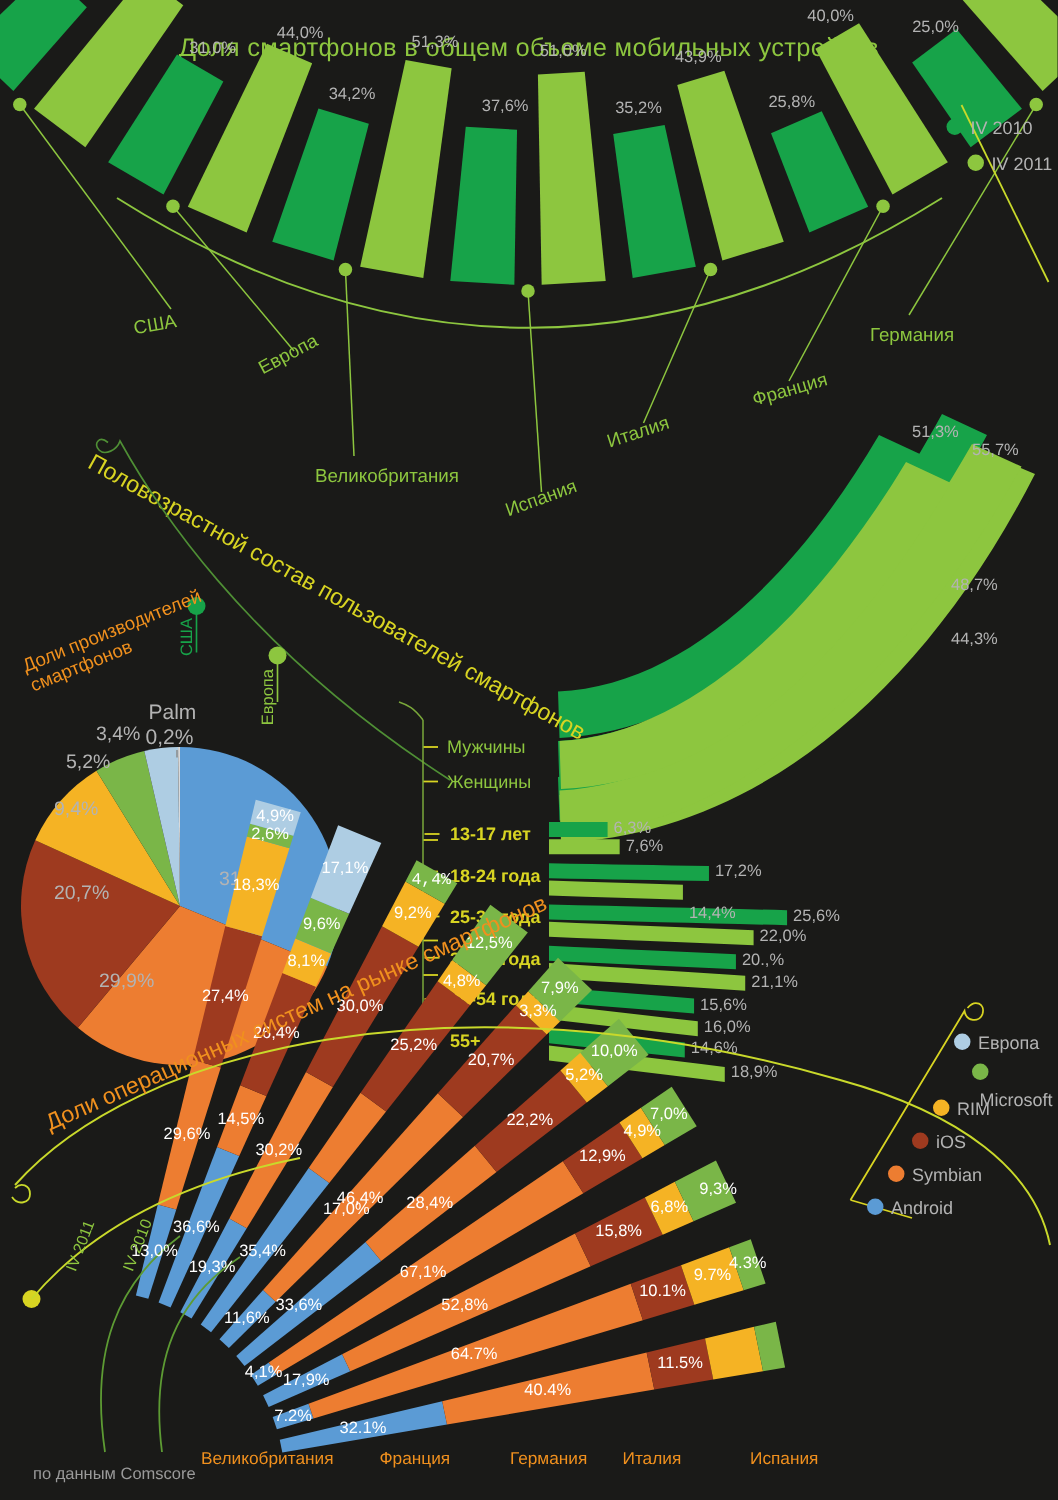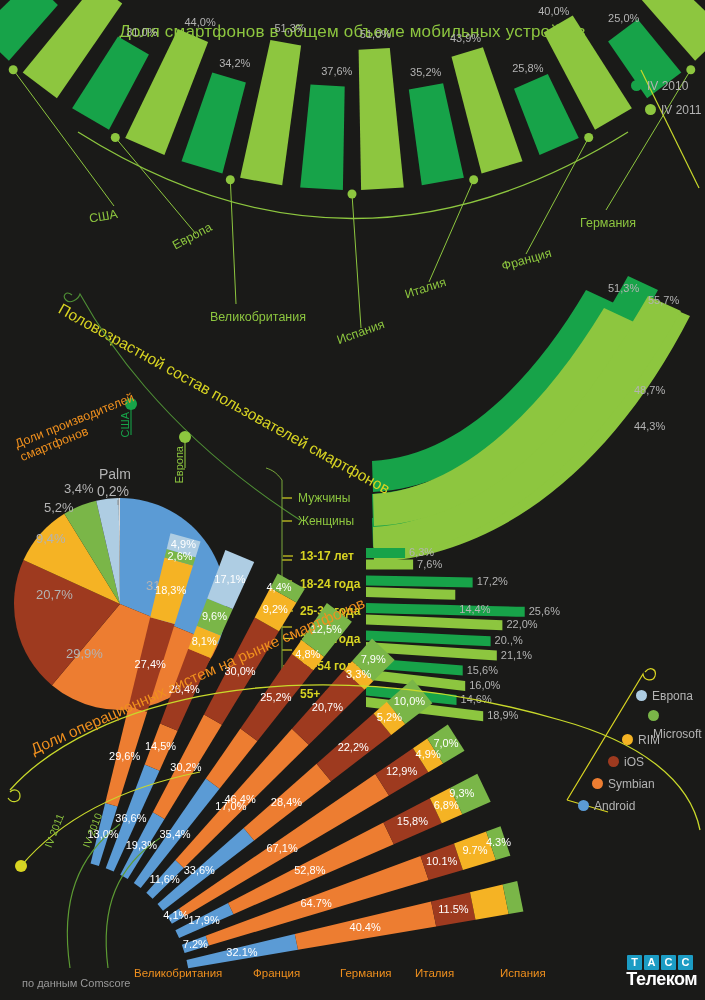--- a/index.html
+++ b/index.html
@@ -304,21 +304,21 @@
       <div class="abs wlbl" style="left:109.951484819889px;top:811.7079630773152px;width:42px;text-align:center;">36,6%</div>
       <div class="abs wlbl" style="left:139.5540758880594px;top:740.2409862391536px;width:42px;text-align:center;">14,5%</div>
       <div class="abs wlbl" style="left:163.247734883914px;top:683.0394333491181px;width:42px;text-align:center;">26,4%</div>
       <div class="abs wlbl" style="left:183.23382865792337px;top:634.7887347010442px;width:42px;text-align:center;">8,1%</div>
       <div class="abs wlbl" style="left:193.48756372458905px;top:610.0340284381194px;width:42px;text-align:center;">9,6%</div>
       <div class="abs wlbl" style="left:208.95506238447453px;top:572.6921833974361px;width:42px;text-align:center;">17,1%</div>
       <div class="abs wlbl" style="left:120.3688941850885px;top:839.1809664195551px;width:42px;text-align:center;">19,3%</div>
       <div class="abs wlbl" style="left:164.87742542322678px;top:760.5124037843859px;width:42px;text-align:center;">30,2%</div>
       <div class="abs wlbl" style="left:219.00699270678084px;top:664.8387175088872px;width:42px;text-align:center;">30,0%</div>
       <div class="abs wlbl" style="left:254.2541527983974px;top:602.5395729573995px;width:42px;text-align:center;">9,2%</div>
-      <div class="abs wlbl" style="left:266.48275936079506px;top:580.9255840313733px;width:42px;">4,4%</div>
+      <div class="abs wlbl" style="left:266.48275936079506px;top:580.9255840313733px;width:42px;text-align:center;font-family:Liberation Mono, monospace;">4,4%</div>
       <div class="abs wlbl" style="left:154.04712593067302px;top:827.5227325961114px;width:42px;text-align:center;">35,4%</div>
       <div class="abs wlbl" style="left:209.8814924678801px;top:752.0669168492393px;width:42px;text-align:center;margin-top:48px;">17,0%</div>
       <div class="abs wlbl" style="left:254.84733727456205px;top:691.2990652363003px;width:42px;text-align:center;">25,2%</div>
       <div class="abs wlbl" style="left:286.8135776584593px;top:648.0991707247322px;width:42px;text-align:center;">4,8%</div>
       <div class="abs wlbl" style="left:305.2474429465066px;top:623.1872315563945px;width:42px;text-align:center;">12,5%</div>
       <div class="abs wlbl" style="left:143.5854855328252px;top:872.7898939526492px;width:42px;text-align:center;">11,6%</div>
       <div class="abs wlbl" style="left:219.08243899601115px;top:793.2327048738822px;width:42px;text-align:center;">46,4%</div>
       <div class="abs wlbl" style="left:306.4246041232487px;top:701.1932671637913px;width:42px;text-align:center;">20,7%</div>
       <div class="abs wlbl" style="left:337.6647227976704px;top:668.2730509932671px;width:42px;text-align:center;">3,3%</div>
       <div class="abs wlbl" style="left:352.2434448457339px;top:652.9102834470224px;width:42px;text-align:center;">7,9%</div>
@@ -329,21 +329,21 @@
       <div class="abs wlbl" style="left:388.466755482378px;top:694.92183782229px;width:42px;text-align:center;">10,0%</div>
       <div class="abs wlbl" style="left:154.76426126537913px;top:909.2500318834782px;width:42px;text-align:center;">4,1%</div>
       <div class="abs wlbl" style="left:261.1018660582871px;top:841.5055062644161px;width:42px;text-align:center;">67,1%</div>
       <div class="abs wlbl" style="left:380.58232088177925px;top:765.3880617486161px;width:42px;text-align:center;">12,9%</div>
       <div class="abs wlbl" style="left:407.16672208000625px;top:748.4519303438506px;width:42px;text-align:center;">4,9%</div>
       <div class="abs wlbl" style="left:424.93943973500075px;top:737.1294604721253px;width:42px;text-align:center;">7,0%</div>
       <div class="abs wlbl" style="left:183.10574603250555px;top:914.2650850212799px;width:42px;text-align:center;">17,9%</div>
       <div class="abs wlbl" style="left:288.8384217888503px;top:863.8331856787955px;width:42px;text-align:center;">52,8%</div>
       <div class="abs wlbl" style="left:391.4305230177789px;top:814.8992635445037px;width:42px;text-align:center;">15,8%</div>
       <div class="abs wlbl" style="left:425.2290869794959px;top:798.7781754944309px;width:42px;text-align:center;">6,8%</div>
-      <div class="abs wlbl" style="left:449.30682502301994px;top:787.2936835649543px;width:42px;text-align:left;">9,3%</div>
+      <div class="abs wlbl" style="left:449.30682502301994px;top:787.2936835649543px;width:42px;text-align:right;">9,3%</div>
       <div class="abs wlbl" style="left:174.37320178068495px;top:937.7047602981731px;width:42px;text-align:center;">7.2%</div>
       <div class="abs wlbl" style="left:295.1165355055326px;top:897.3046059727623px;width:42px;text-align:center;">64.7%</div>
       <div class="abs wlbl" style="left:420.7299063347204px;top:855.2749600264377px;width:42px;text-align:center;">10.1%</div>
       <div class="abs wlbl" style="left:453.9805044953878px;top:844.1494655112342px;width:42px;text-align:center;">9.7%</div>
       <div class="abs wlbl" style="left:477.4910284473748px;top:836.282954237858px;width:42px;text-align:center;">4.3%</div>
       <div class="abs wlbl" style="left:220.9560188774004px;top:945.9806295654108px;width:42px;text-align:center;">32.1%</div>
       <div class="abs wlbl" style="left:344.1965493309894px;top:920.9070602624317px;width:42px;text-align:center;">40.4%</div>
       <div class="abs wlbl" style="left:432.4197704419035px;top:902.9578430648507px;width:42px;text-align:center;">11.5%</div>
     </div>
   <div id="c5-cats">
@@ -369,20 +369,14 @@
   <div id="c5-legend">
       <div class="abs" style="left:636px;top:686px;"><span class="legdot" style="background:#aecde3"></span><span class="legtxt">Европа</span></div>
       <div class="abs" style="left:648px;top:706px;"><span class="legdot" style="background:#7ab648"></span><span class="legtxt">Microsoft</span></div>
       <div class="abs" style="left:622px;top:730px;"><span class="legdot" style="background:#f5b324"></span><span class="legtxt">RIM</span></div>
       <div class="abs" style="left:608px;top:752px;"><span class="legdot" style="background:#9e3a1f"></span><span class="legtxt">iOS</span></div>
       <div class="abs" style="left:592px;top:774px;"><span class="legdot" style="background:#ed7d31"></span><span class="legtxt">Symbian</span></div>
       <div class="abs" style="left:578px;top:796px;"><span class="legdot" style="background:#5b9bd5"></span><span class="legtxt">Android</span></div>
     </div>
 
   <div class="abs credit" style="left:22px;top:977px;">по данным Comscore</div>
-  <div id="tass">
-    <div style="text-align:right;padding-right:2px;">
-      <span class="tbox">Т</span><span class="tbox">А</span><span class="tbox">С</span><span class="tbox">С</span>
-    </div>
-    <div class="tlk" style="text-align:right;margin-top:-1px;">Телеком</div>
-  </div>
 
 </div>
 
 </body></html>

